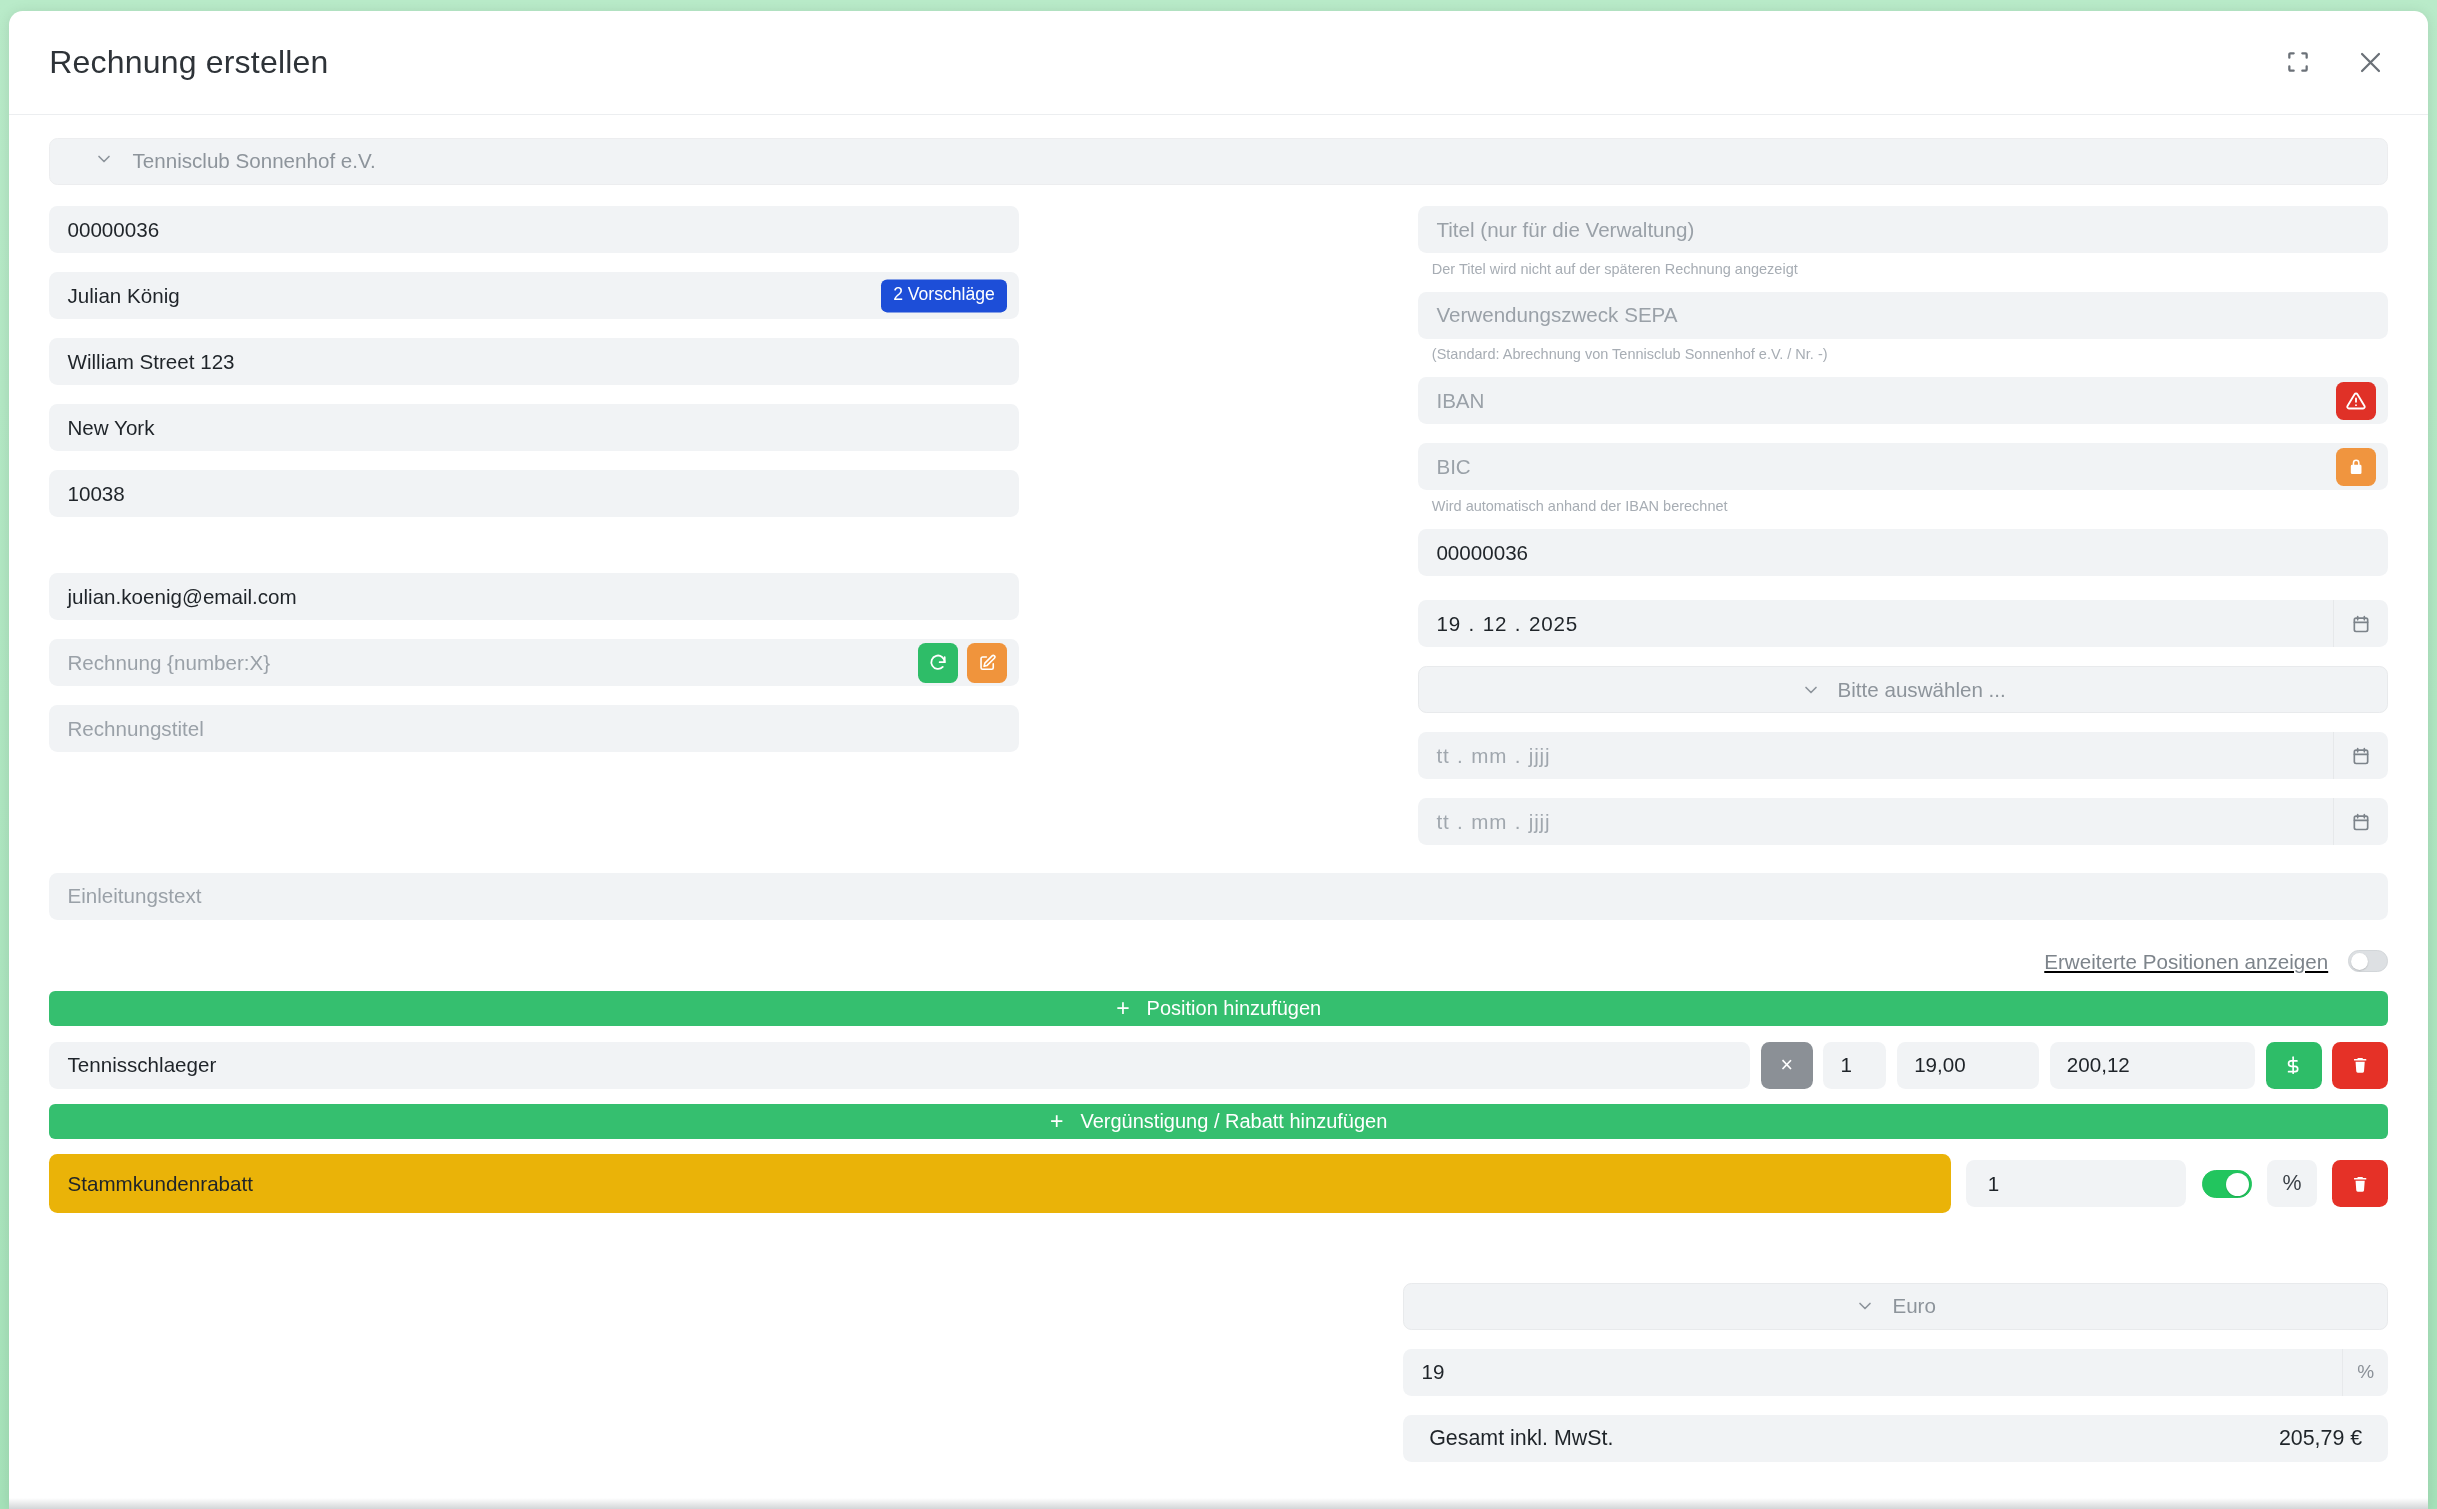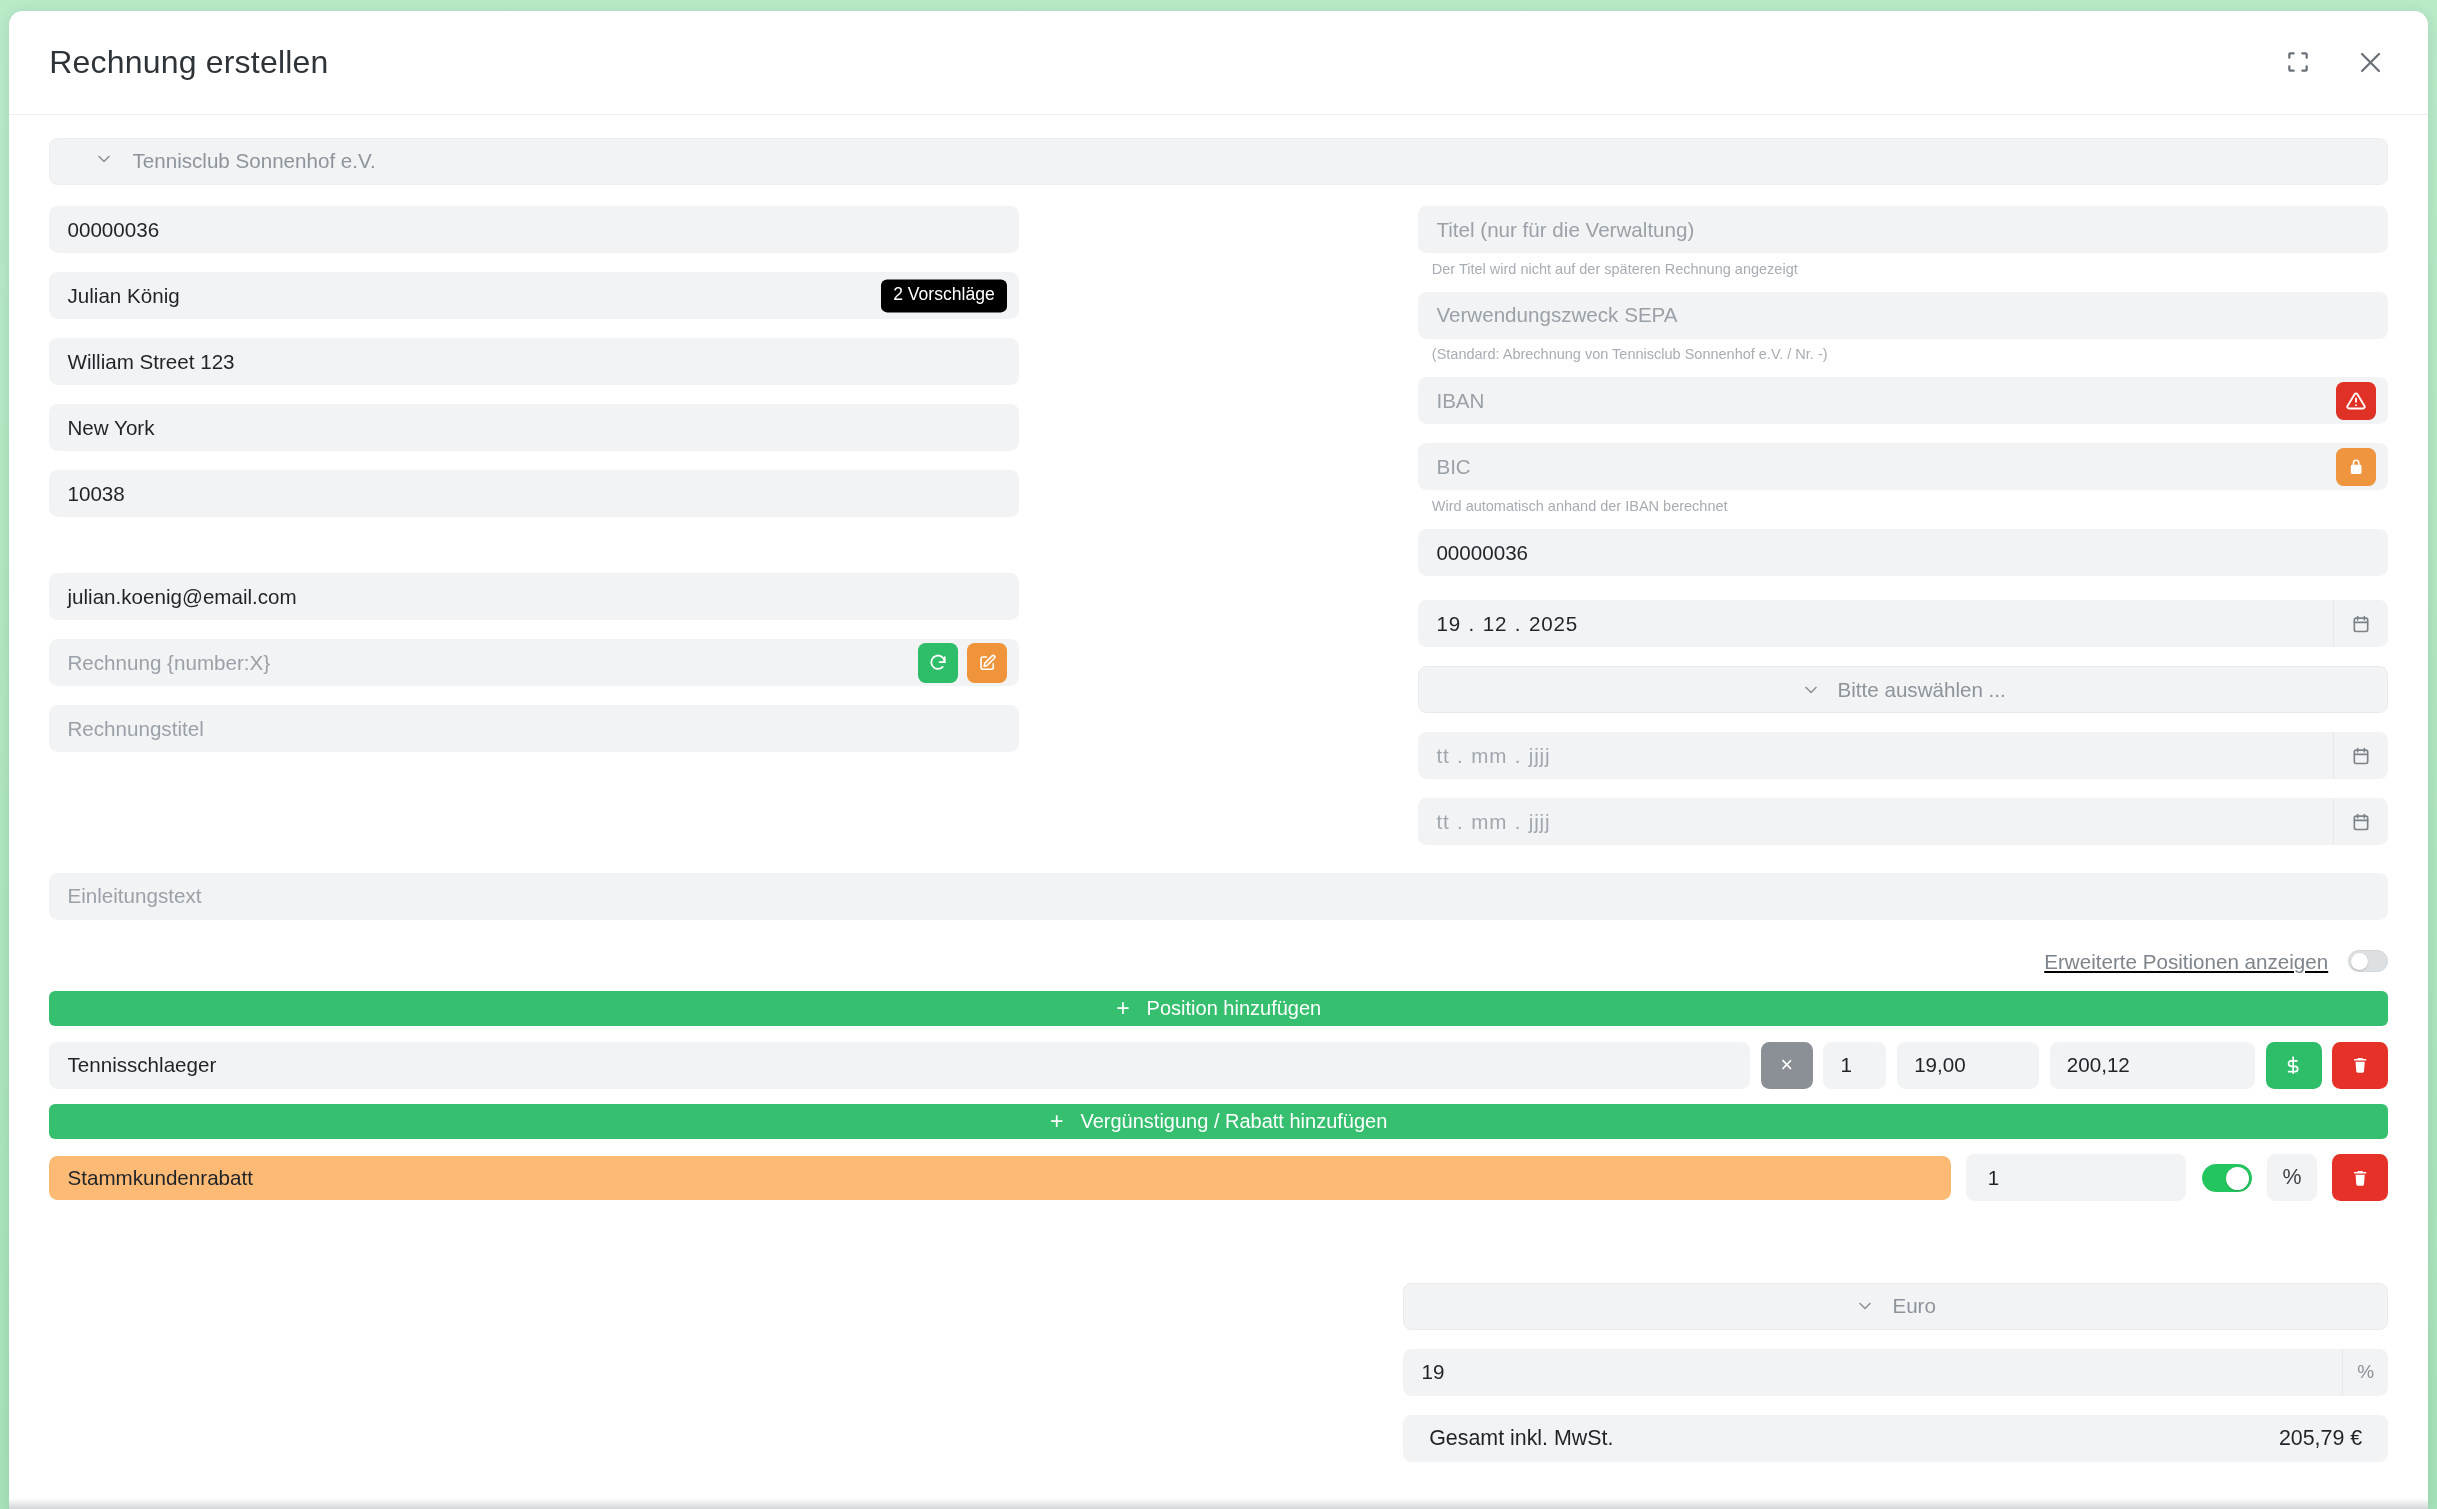--- a/index.html
+++ b/index.html
@@ -112,21 +112,21 @@
   }
   .col-left { width: 985px; }
   .col-gap { width: 405px; }
   .col-right { width: 985px; }
   .stack > * + * { margin-top: 19px; }
 
   
   .badge-suggest {
     position: absolute;
     right: 12.2px; top: 50%; transform: translateY(-50%);
-    background: #000000;
+    background: #1d4ed8;
     color: #fff;
     font-size: 17.6px;
     padding: 5.3px 12.2px 6.9px 12.2px;
     border-radius: 6.1px;
     white-space: nowrap;
     cursor: pointer;
   }
   .in-field-btns {
     position: absolute;
     right: 12.2px; top: 50%; transform: translateY(-50%);
@@ -293,23 +293,23 @@
   .pos-btn.red { background: #e53127; }
 
   
   .disc-row {
     display: flex;
     align-items: center;
     gap: 15.3px;
   }
   .disc-desc {
     flex: 1;
-    background: #fdba74;
-    border-radius: 8.4px;
-    height: 44px;
+    background: #eab308;
+    border-radius: 8.4px;
+    height: 59px;
     display: flex; align-items: center;
     padding: 0 18.3px;
     font-size: 20.6px;
     color: #1f2429;
   }
   .disc-val {
     width: 220px; height: 47px;
     background: #f1f3f5;
     border-radius: 8.4px;
     display: flex; align-items: center;

